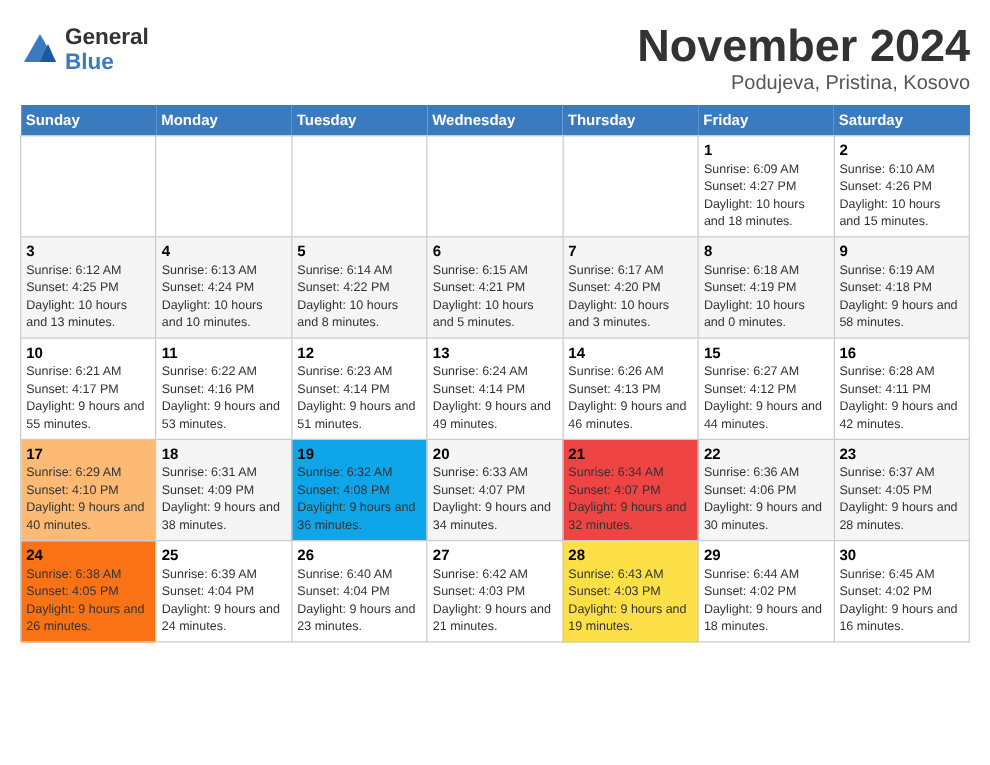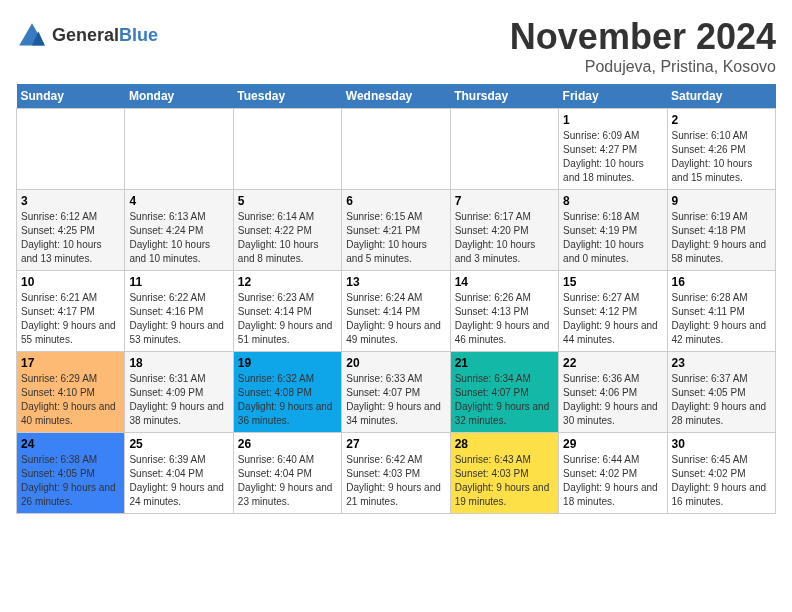--- a/index.html
+++ b/index.html
@@ -16,21 +16,21 @@
       align-items: flex-start;
       margin-bottom: 8px;
     }
     .logo {
       display: flex;
       align-items: center;
       margin-top: 4px;
     }
     .logo-text {
       display: flex;
-      flex-direction: row;
+      flex-direction: column;
       line-height: 1.1;
     }
     .logo-general {
       font-size: 18px;
       font-weight: bold;
       color: #333;
     }
     .logo-blue {
       font-size: 18px;
       font-weight: bold;
@@ -249,41 +249,41 @@
           <div class="day-info" style="white-space: pre-line;">Sunrise: 6:32 AM
 Sunset: 4:08 PM
 Daylight: 9 hours and 36 minutes.</div>
         </td>
         <td style="background: rgb(245, 245, 245); margin-left: 24px;">
           <div class="day-num">20</div>
           <div class="day-info" style="white-space: pre-line;">Sunrise: 6:33 AM
 Sunset: 4:07 PM
 Daylight: 9 hours and 34 minutes.</div>
         </td>
-        <td style="background: #14b8a6;">
+        <td style="background: #ef4444;">
           <div class="day-num">21</div>
           <div class="day-info" style="white-space: pre-line;">Sunrise: 6:34 AM
 Sunset: 4:07 PM
 Daylight: 9 hours and 32 minutes.</div>
         </td>
         <td style="background: rgb(245, 245, 245);">
           <div class="day-num">22</div>
           <div class="day-info" style="white-space: pre-line;">Sunrise: 6:36 AM
 Sunset: 4:06 PM
 Daylight: 9 hours and 30 minutes.</div>
         </td>
         <td style="background: rgb(245, 245, 245);">
           <div class="day-num">23</div>
           <div class="day-info" style="white-space: pre-line;">Sunrise: 6:37 AM
 Sunset: 4:05 PM
 Daylight: 9 hours and 28 minutes.</div>
         </td>
       </tr>
       <tr>
-        <td style="background: #3b82f6;">
+        <td style="background: #f97316;">
           <div class="day-num">24</div>
           <div class="day-info" style="white-space: pre-line;">Sunrise: 6:38 AM
 Sunset: 4:05 PM
 Daylight: 9 hours and 26 minutes.</div>
         </td>
         <td style="background: rgb(255, 255, 255);">
           <div class="day-num">25</div>
           <div class="day-info" style="white-space: pre-line;">Sunrise: 6:39 AM
 Sunset: 4:04 PM
 Daylight: 9 hours and 24 minutes.</div>

